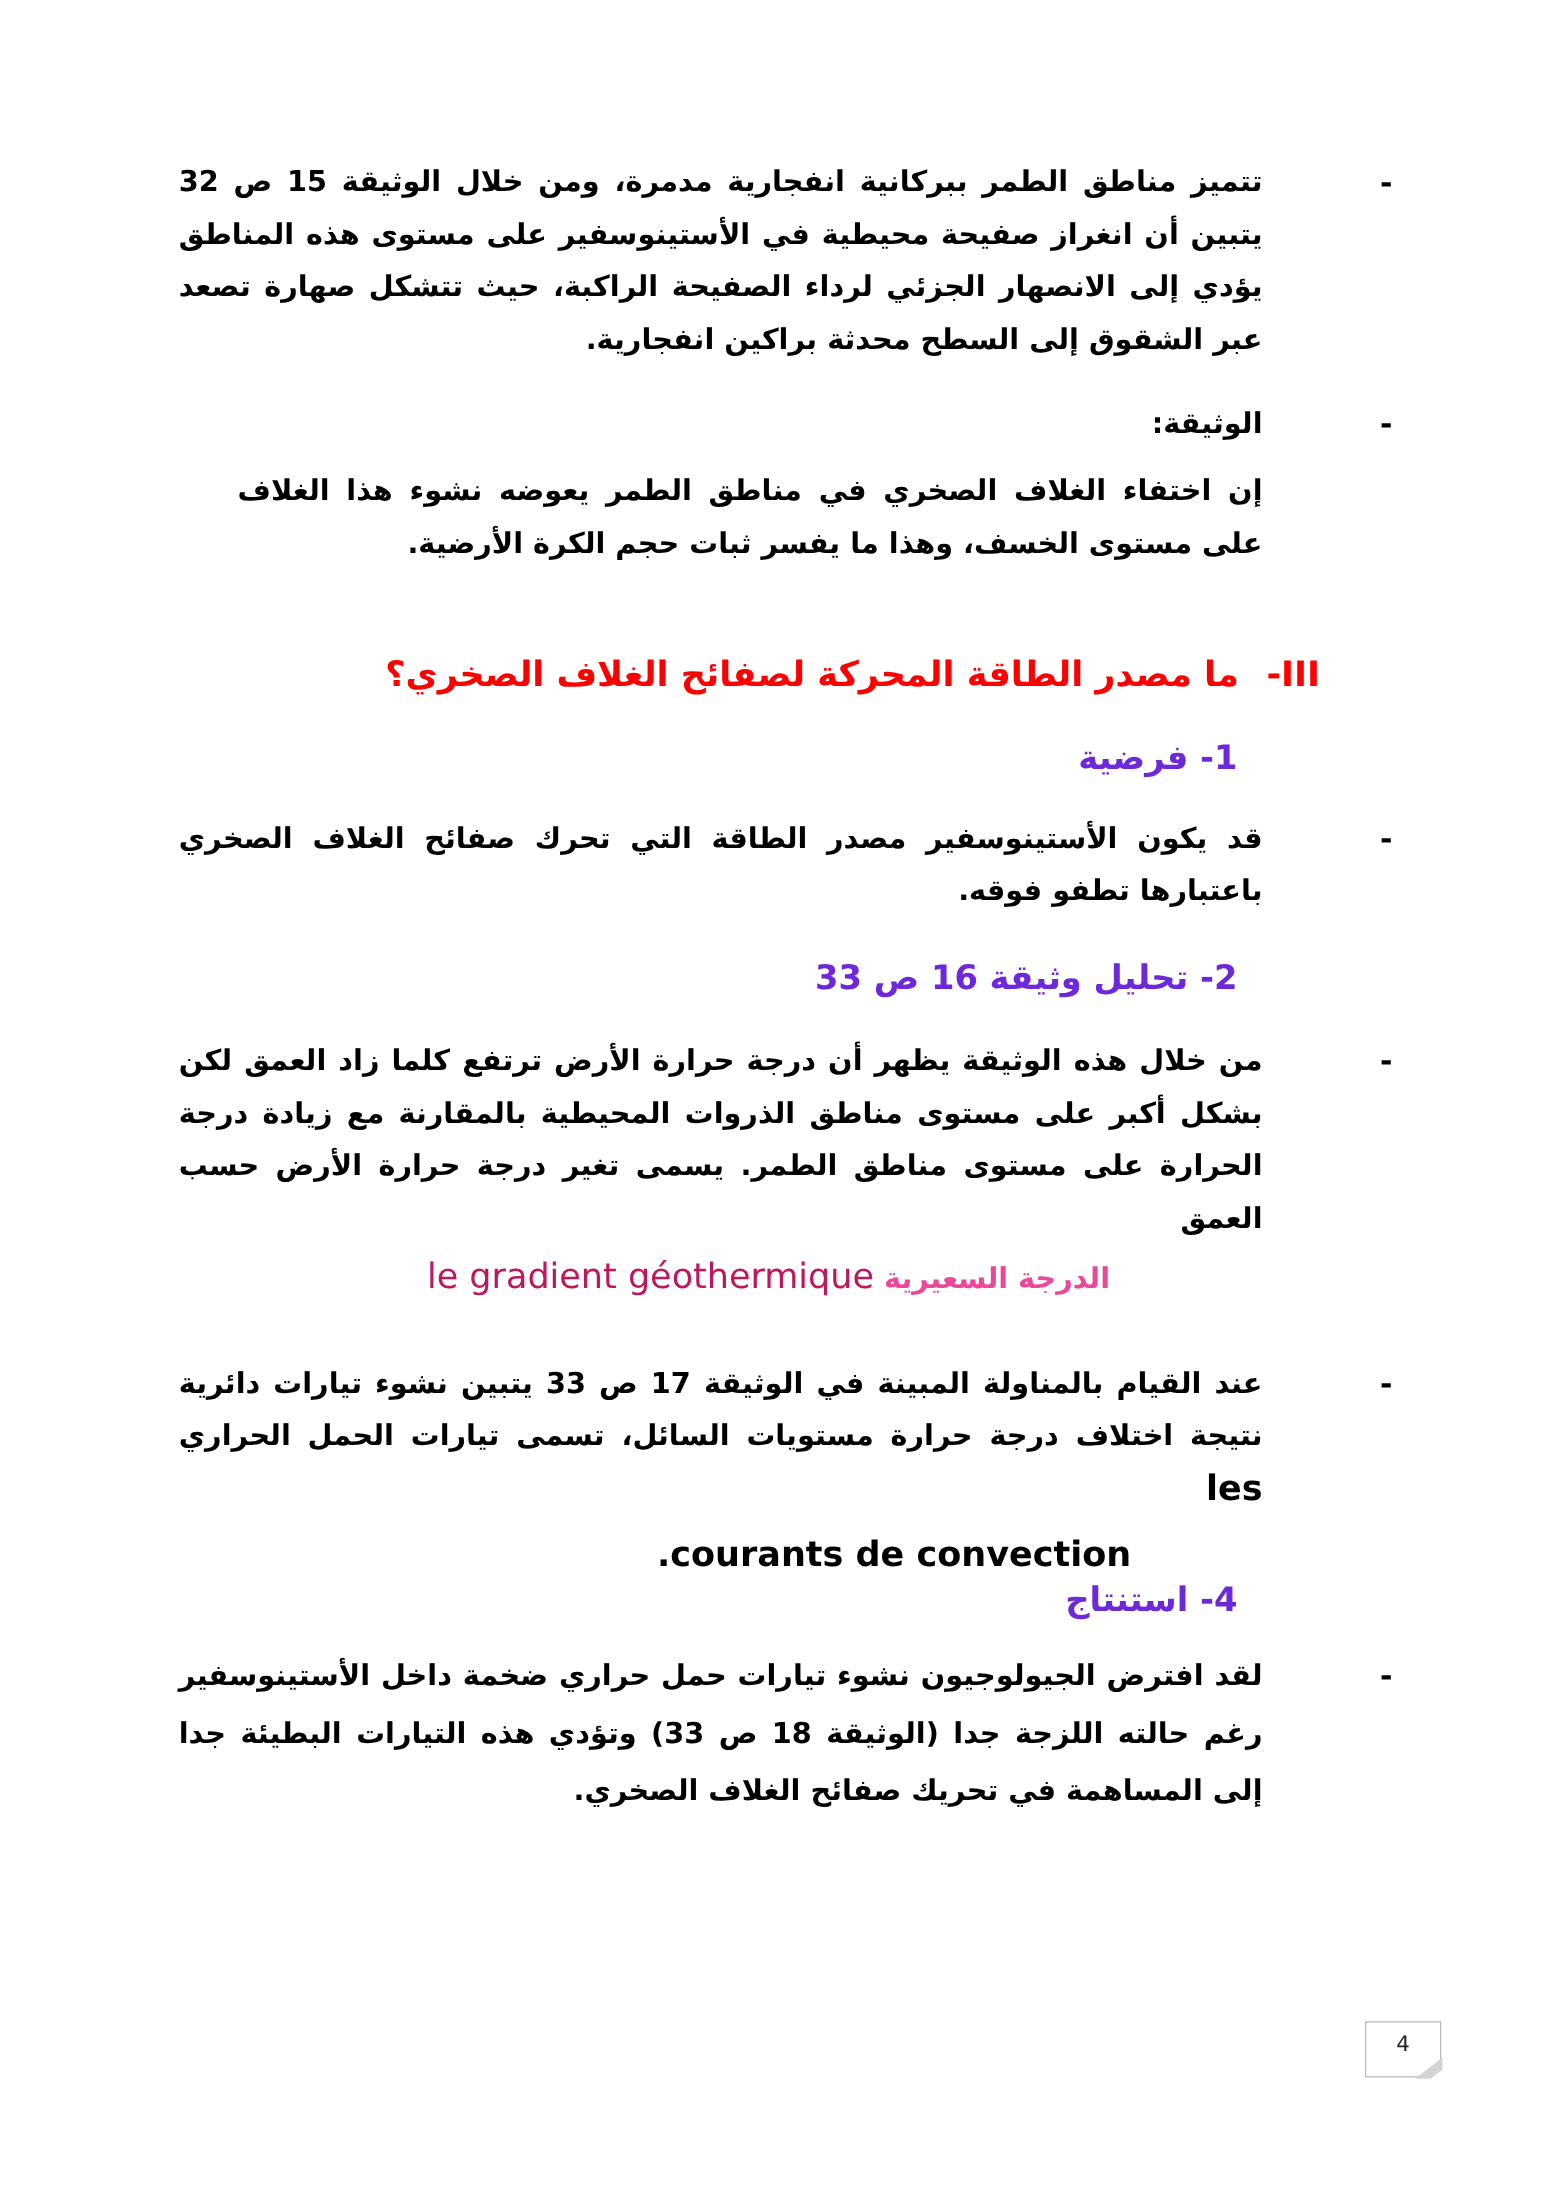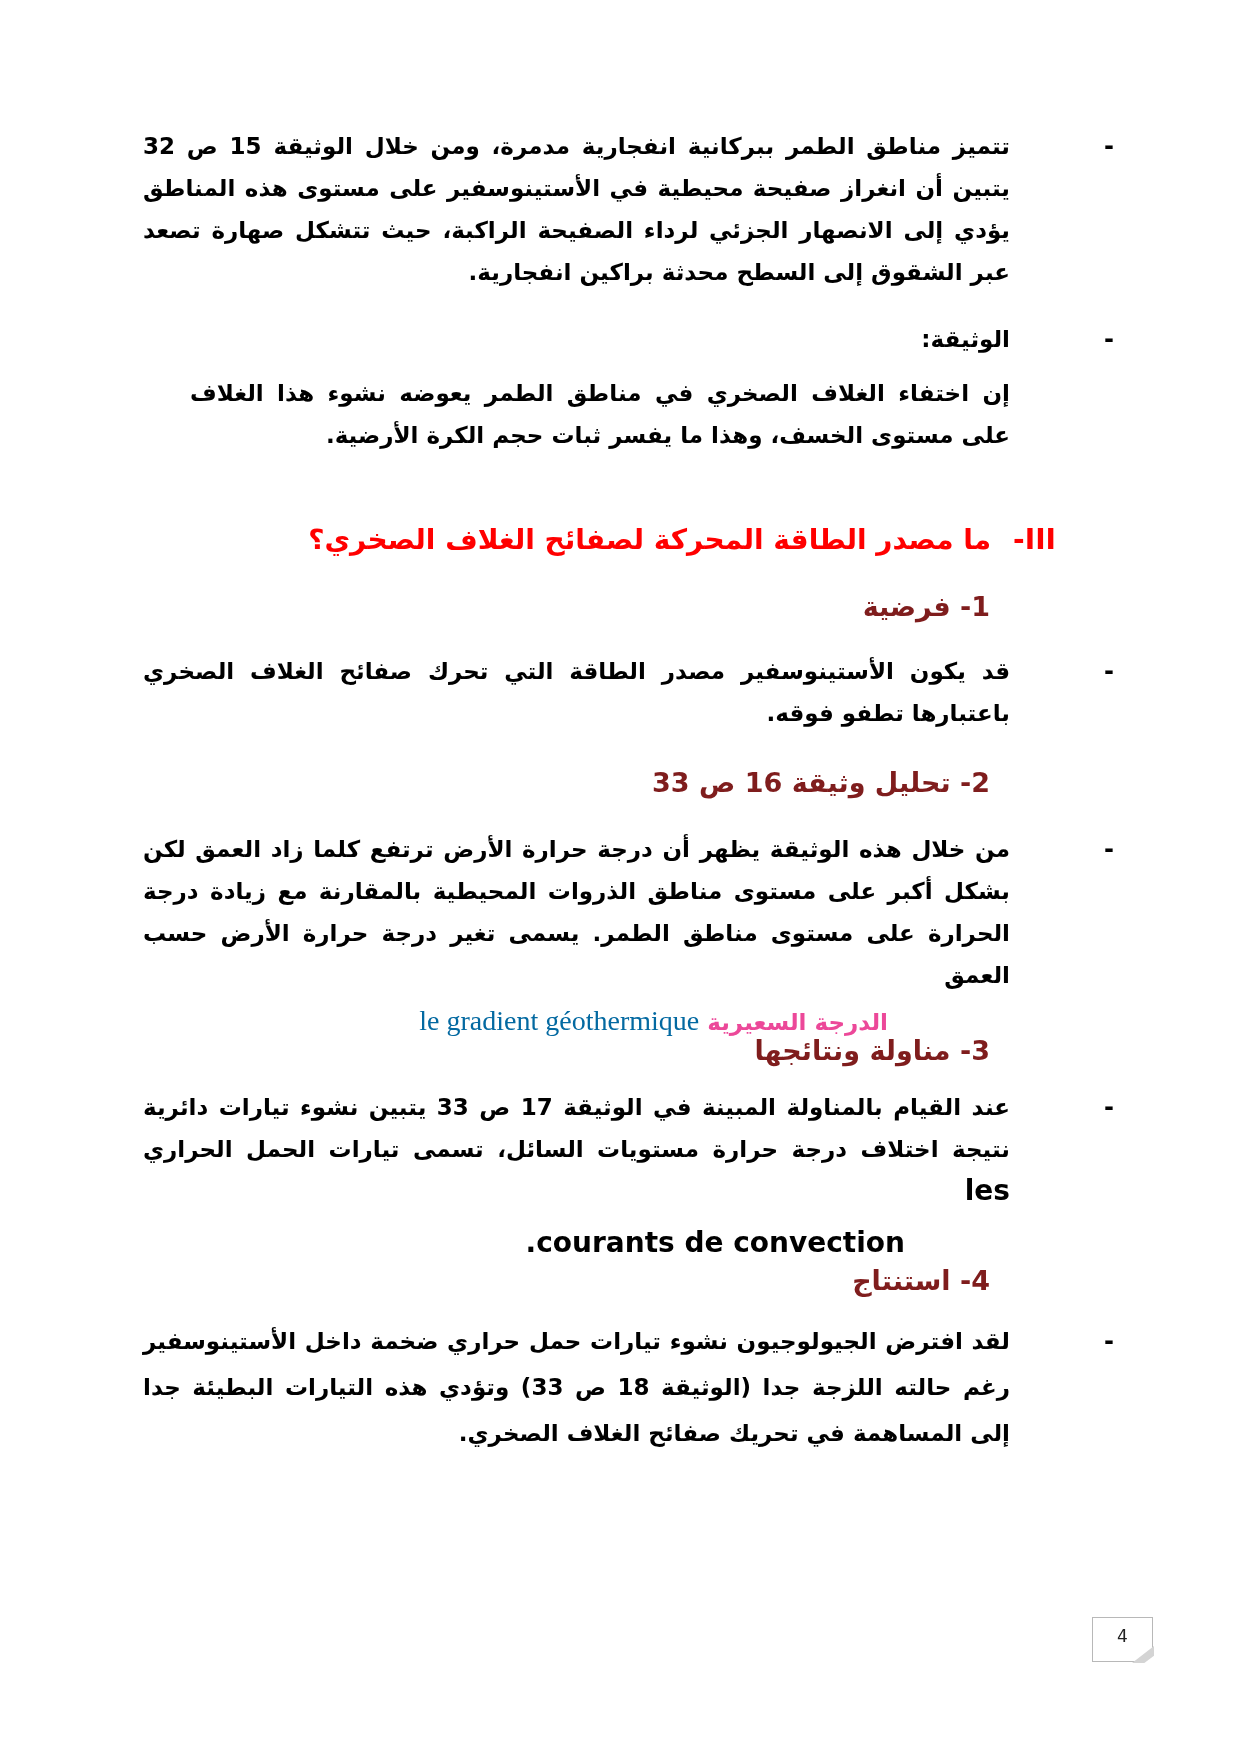--- a/index.html
+++ b/index.html
@@ -36,34 +36,34 @@
     flex-direction: row;
     direction: rtl;
     gap: 22px;
     color: #FF0000;
     font-weight: bold;
     font-size: 28px;
     line-height: 40px;
   }
   .green-h {
     right: 250px;
-    color: #7f1d1d;
+    color: #6d28d9;
     font-weight: bold;
     font-size: 27px;
     line-height: 38px;
   }
   .term-line {
     text-align: right;
     padding-left: 0;
     padding-right: 122px;
     color: #9A3C35;
     margin-top: 4px;
   }
   .term-line .term-ar { color: #ec4899; }
-  .term-line .term-fr { color: #0369a1; font-weight: 400; font-size: 28px; font-family: Liberation Serif, serif; }
+  .term-line .term-fr { color: #be185d; font-weight: 400; font-size: 28px; }
   .latin-line {
     text-align: right;
     padding-right: 105px;
     margin-top: 9px;
   }
   .note-para { width: 820px; }
   .pagebox {
     position: absolute;
     left: 1092px;
     top: 1617px;
@@ -133,21 +133,20 @@
 
   <div class="block para" style="top:828px;">
     <span class="marker">-</span>
     <span>من خلال هذه الوثيقة يظهر أن درجة حرارة الأرض ترتفع كلما زاد العمق لكن بشكل أكبر على مستوى مناطق الذروات المحيطية بالمقارنة مع زيادة درجة الحرارة على مستوى مناطق الطمر. يسمى تغير درجة حرارة الأرض حسب العمق</span>
     <div class="term-line">
       <span class="term-ar">الدرجة السعيرية</span>
       <span class="term-fr latin">le gradient géothermique</span>
     </div>
   </div>
 
-  <div class="block green-h" style="top:1032px;">3- مناولة ونتائجها</div>
 
   <div class="block para" style="top:1086px;">
     <span class="marker">-</span>
     <span>عند القيام بالمناولة المبينة في الوثيقة 17 ص 33 يتبين نشوء تيارات دائرية نتيجة اختلاف درجة حرارة مستويات السائل، تسمى تيارات الحمل الحراري</span>
     <span class="latin">les</span>
     <div class="latin-line latin">courants de convection.</div>
   </div>
 
   <div class="block green-h" style="top:1262px;">4- استنتاج</div>
 

